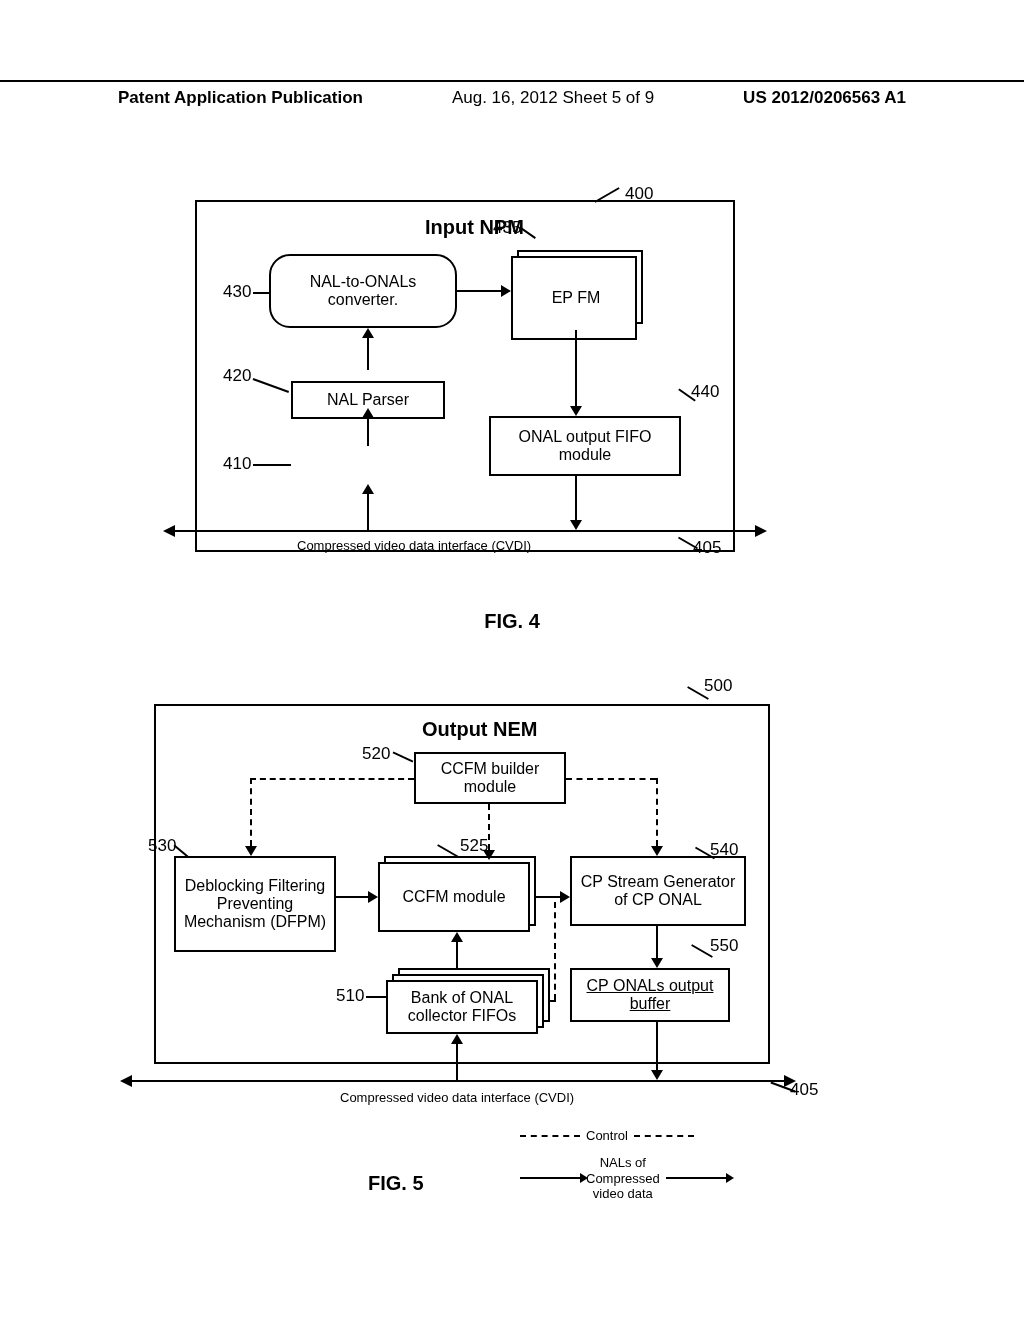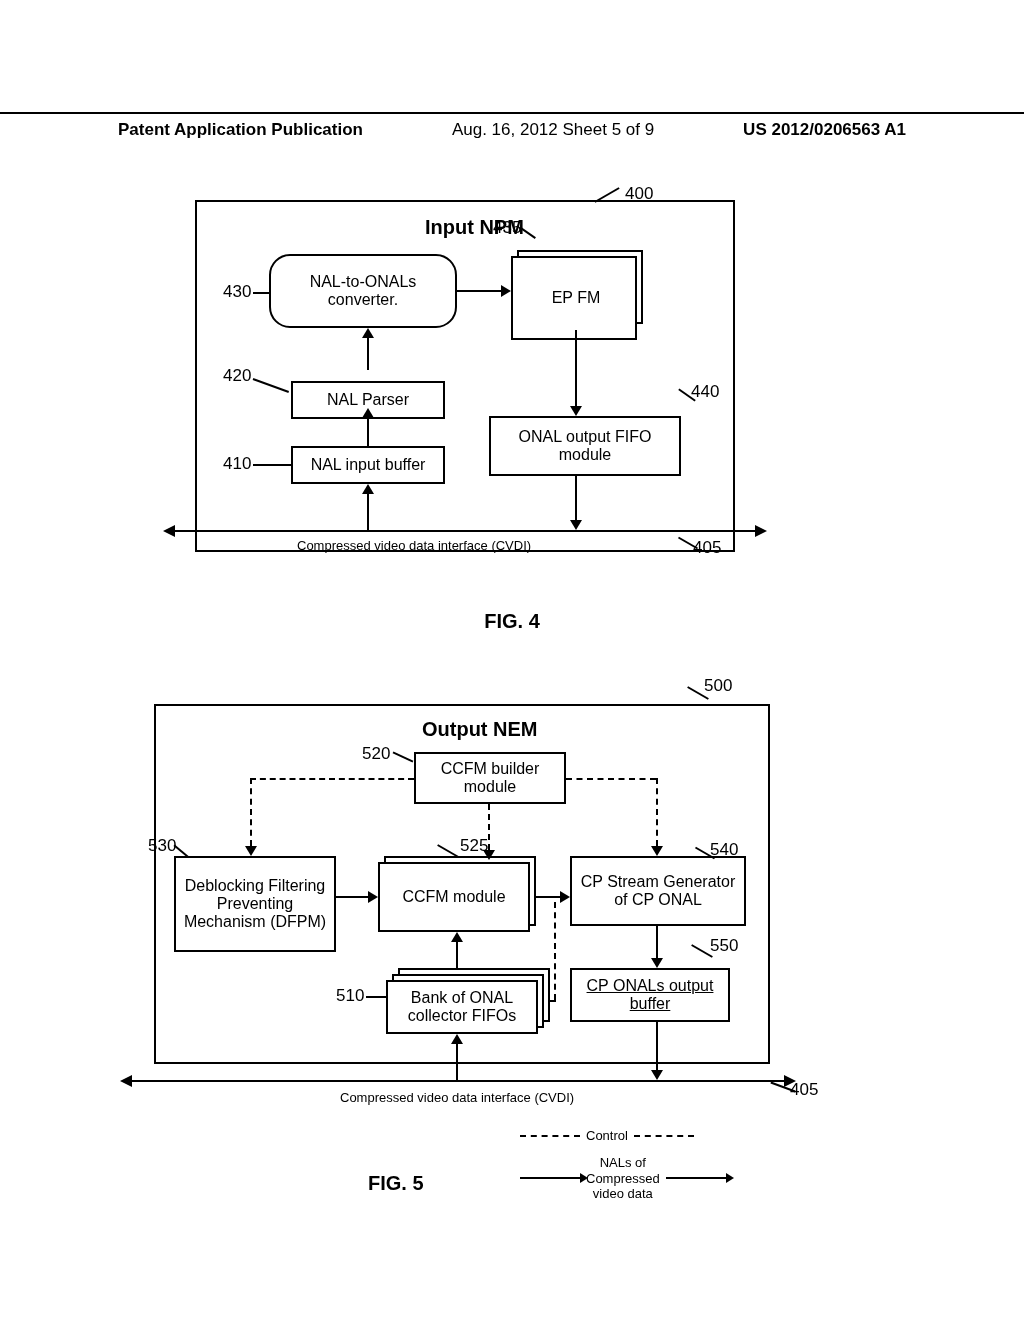--- a/index.html
+++ b/index.html
@@ -11,21 +11,20 @@
     position: relative;
     color: #000;
   }
   .header {
     position: absolute;
     top: 80px;
     left: 0;
     width: 100%;
     border-top: 2px solid #000;
     padding-top: 6px;
-    margin-top: 32px;
   }
   .header-row {
     display: flex;
     justify-content: space-between;
     padding: 0 118px;
     font-size: 17px;
   }
   .header-row .bold { font-weight: bold; }
 
   
@@ -253,21 +252,20 @@
 
   <div class="stack-shadow b435s"></div>
   <div class="box b435">EP FM</div>
   <div class="label lbl435">435</div>
   <div class="leader" style="left:322px; top:30px; width:18px; transform: rotate(35deg);"></div>
 
   <div class="box b420">NAL Parser</div>
   <div class="label lbl420">420</div>
   <div class="leader" style="left:56px; top:176px; width:38px; transform: rotate(20deg); transform-origin: left;"></div>
 
-  <div class="box b410">NAL input buffer</div>
   <div class="label lbl410">410</div>
   <div class="leader" style="left:56px; top:262px; width:38px;"></div>
 
   <div class="box b440">ONAL output FIFO module</div>
   <div class="label lbl440">440</div>
   <div class="leader" style="left:480px; top:192px; width:20px; transform: rotate(35deg);"></div>
 
   <div class="label lbl405">405</div>
   <div class="leader" style="left:480px; top:340px; width:22px; transform: rotate(30deg);"></div>
 

